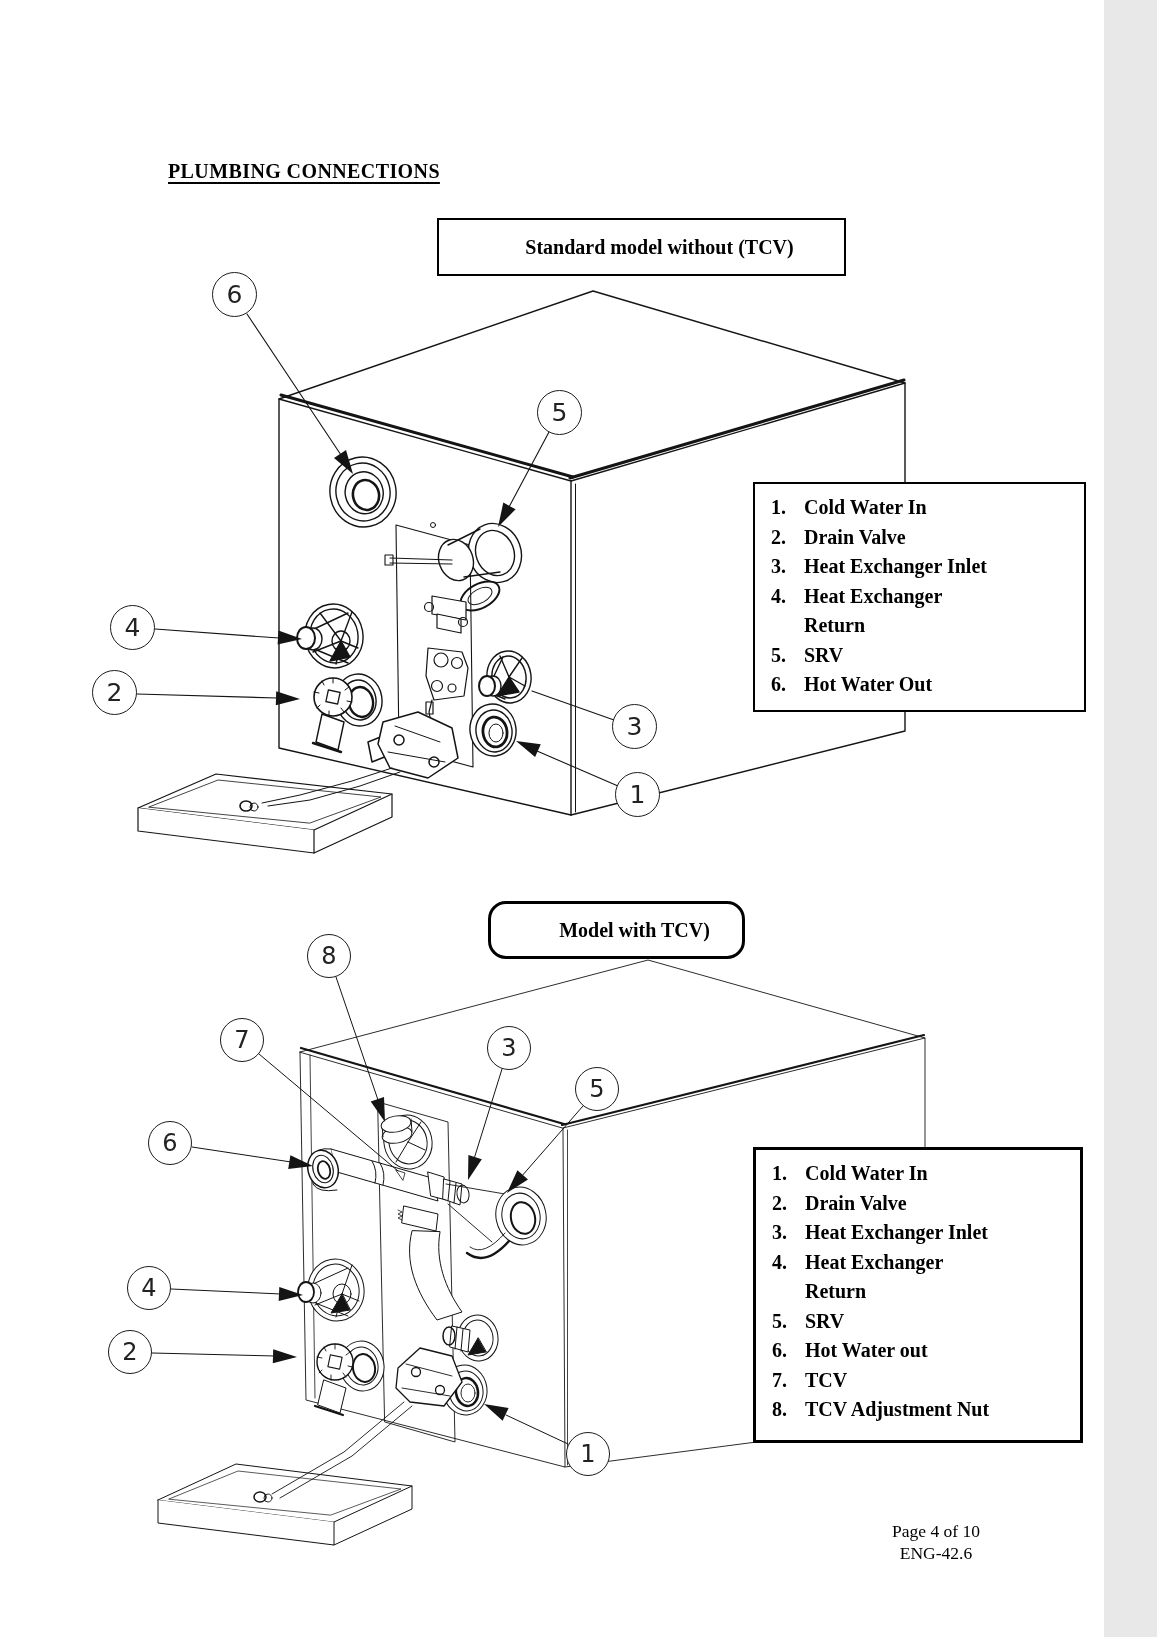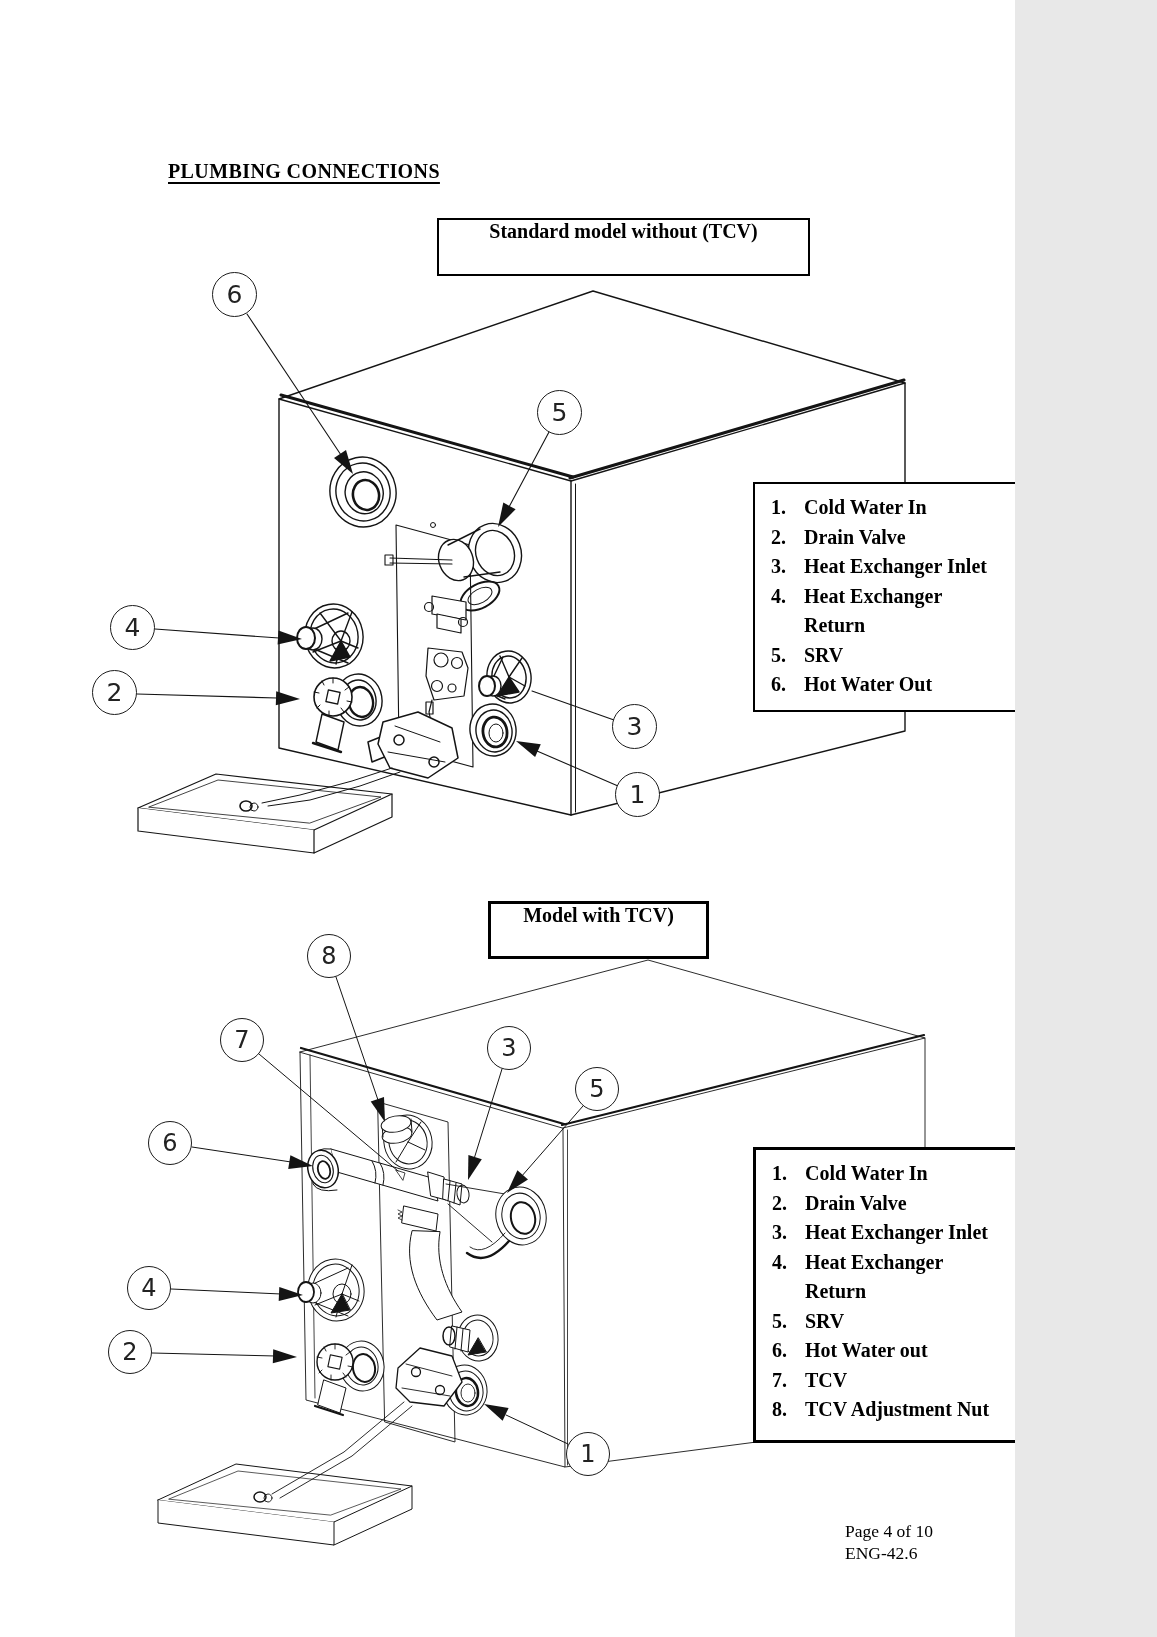--- a/index.html
+++ b/index.html
@@ -1,37 +1,37 @@
 <!DOCTYPE html>
 <html><head>
 <meta charset="utf-8">
 <style>
   html,body{margin:0;padding:0;background:#e8e8e8;}
-  #page{position:relative;width:1015px;height:1637px;background:#ffffff;overflow:hidden;
+  #page{position:relative;width:1104px;height:1637px;background:#ffffff;overflow:hidden;
         font-family:"Liberation Serif",serif;color:#000;}
   #art{position:absolute;left:0;top:0;z-index:1;}
   .doc-title{position:absolute;left:168px;top:160px;z-index:3;font-size:20px;font-weight:bold;
         letter-spacing:.4px;text-decoration:underline;text-decoration-thickness:2px;text-underline-offset:4px;}
   .caption-box{position:absolute;z-index:3;background:#fff;border:2px solid #000;
-        display:flex;justify-content:center;font-weight:bold;font-size:20px;}
+        display:flex;align-items:center;justify-content:center;font-weight:bold;font-size:20px;padding-left:36px;}
   #caption1{left:437px;top:218px;width:369px;height:54px;}
-  #caption2{left:488px;top:901px;width:215px;height:52px;border-width:3px;}
+  #caption2{left:488px;top:901px;width:215px;height:52px;border-width:3px;border-radius:18px;}
   .legend-box{position:absolute;z-index:3;background:#fff;border:2.5px solid #000;box-sizing:border-box;}
   #legend1{left:753px;top:482px;width:333px;height:230px;}
   #legend2{left:753px;top:1147px;width:330px;height:296px;border-width:3px;}
   .legend-box ol{margin:9px 4px 0 16px;padding:0;list-style:none;}
   .legend-box li{display:flex;font-size:20px;font-weight:bold;line-height:29.5px;}
   .legend-box .num{width:33px;flex:0 0 33px;}
   .legend-box .txt{white-space:pre-line;}
   .callout{position:absolute;z-index:4;border:1.4px solid #1c1c1c;border-radius:50%;background:#fff;
         display:flex;align-items:center;justify-content:center;box-sizing:border-box;
         font-family:"DejaVu Sans",sans-serif;font-weight:400;color:#222;}
   .c45{width:45px;height:45px;font-size:25px;}
   .c44{width:44px;height:44px;font-size:24px;}
-  #footer{position:absolute;z-index:3;left:845px;top:1520px;width:182px;text-align:left;
+  #footer{position:absolute;z-index:3;left:845px;top:1520px;width:182px;text-align:center;
         font-size:17.5px;line-height:22px;}
 </style>
 </head>
 <body>
 
 <div id="page">
 
   <svg id="art" width="1157" height="1637" viewBox="0 0 1157 1637" fill="none" stroke="#141414" stroke-width="1.4" stroke-linejoin="round" stroke-linecap="round">
 
     <g>

